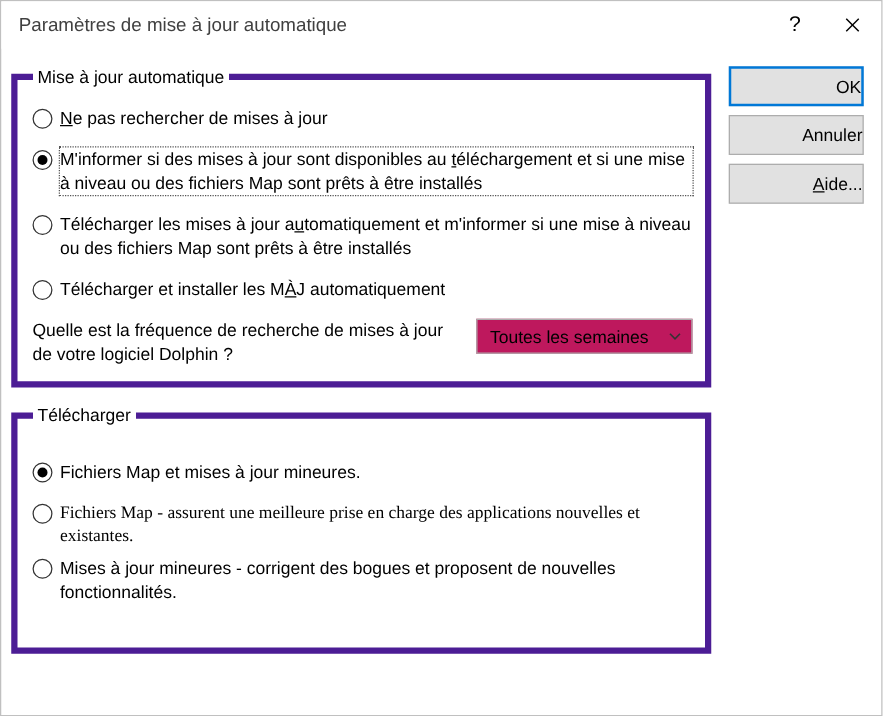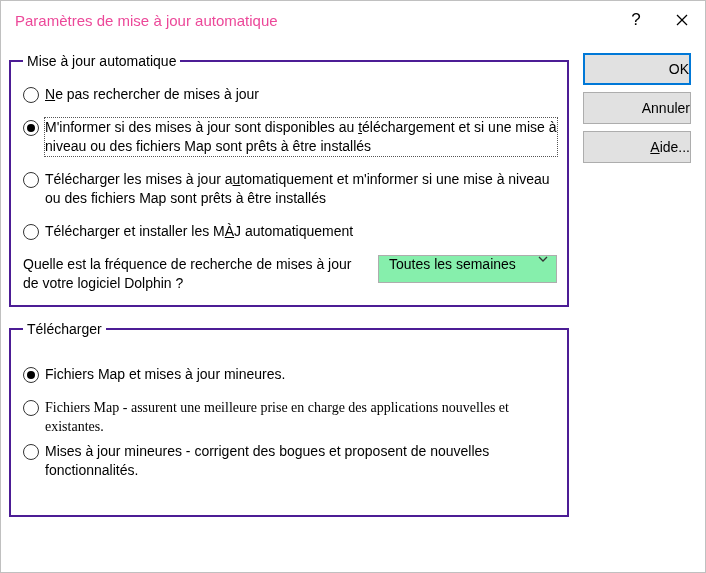--- a/index.html
+++ b/index.html
@@ -18,21 +18,21 @@
   .titlebar {
     height: 38px;
     padding: 0 0 0 14px;
     display: flex;
     align-items: center;
     justify-content: space-between;
     background: #fff;
   }
   .titlebar-title {
     font-size: 15px;
-    color: #ec4899;
+    color: #404040;
   }
   .titlebar-buttons {
     display: flex;
     height: 100%;
   }
   .titlebar-btn {
     width: 46px;
     display: flex;
     align-items: center;
     justify-content: center;
@@ -61,21 +61,21 @@
     font-size: 14px;
     cursor: default;
     display: flex;
     align-items: center;
     justify-content: flex-end;
   }
   .btn.default {
     border: 2px solid #0078d7;
   }
   fieldset {
-    border: 2px solid #4c1d95;
+    border: 5px solid #4c1d95;
     margin: 4px 0 14px 0;
     padding: 10px 10px 12px 12px;
   }
   legend {
     padding: 0 4px;
     font-size: 14px;
     color: #000;
   }
   .radio-row {
     display: flex;
@@ -118,23 +118,23 @@
   }
   .freq-label {
     font-size: 14px;
     line-height: 19px;
     max-width: 335px;
   }
   .select {
     width: 190px;
     height: 28px;
     border: 1px solid #adadad;
-    background: #86efac;
-    display: flex;
-    align-items: flex-start;
+    background: #be185d;
+    display: flex;
+    align-items: center;
     justify-content: space-between;
     padding: 0 8px 0 10px;
     font-size: 14px;
   }
   .select svg { width: 10px; height: 6px; }
   .underline { text-decoration: underline; }
 </style>
 </head>
 <body>
 

